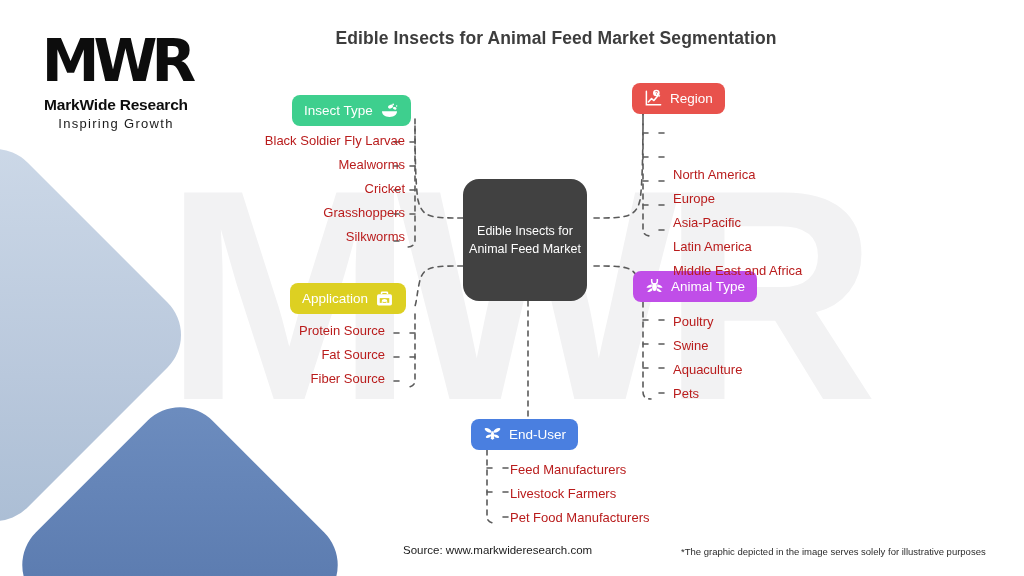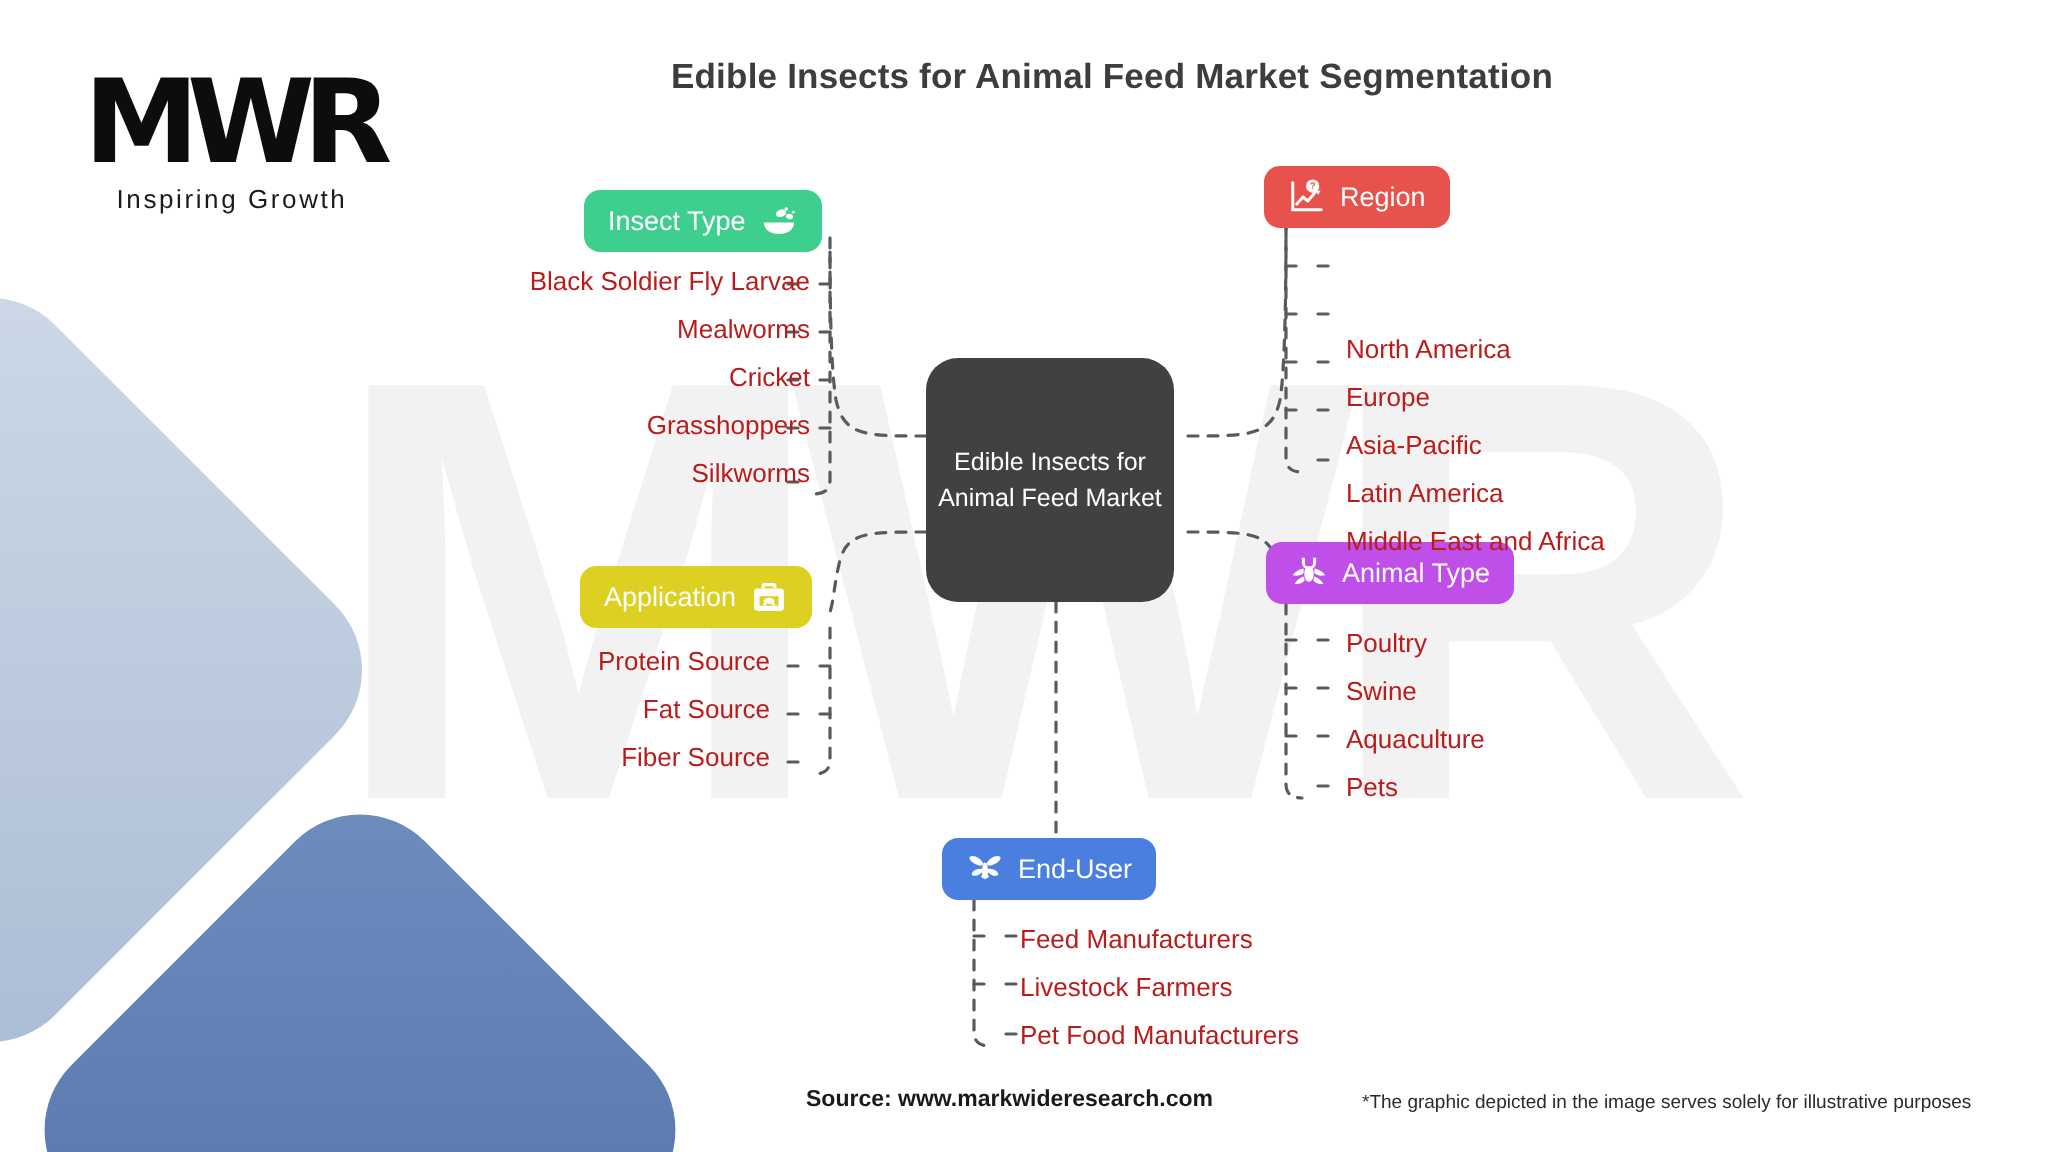--- a/index.html
+++ b/index.html
@@ -84,38 +84,39 @@
 
   #leaves-insect { left: 120px; top: 129px; width: 285px; }
   #leaves-app    { left: 130px; top: 319px; width: 255px; }
   #leaves-region { left: 673px; top: 123px; width: 320px; margin-top: 40px; }
   #leaves-animal { left: 673px; top: 310px; width: 320px; }
   #leaves-end    { left: 510px; top: 458px; width: 330px; }
 
   
   #src {
     position: absolute; left: 403px; top: 544px;
-    font-size: 11.5px; font-weight: 700; color: #1a1a1a;
+    font-size: 11.5px; font-weight: 400; color: #1a1a1a;
   }
   #disclaimer {
     position: absolute; left: 681px; top: 546px;
     font-size: 9.5px; font-weight: 400; color: #2b2b2b;
   }
 </style>
 </head>
 <body>
 
 <div id="stage">
 
   <div class="deco" id="deco-sq-light"></div>
   <div class="deco" id="deco-sq-dark"></div>
   <div class="deco" id="watermark">MWR</div>
 
   <div id="logo">
     <div id="logo-mark">MWR</div>
+    <div id="logo-name">MarkWide Research</div>
     <div id="logo-tag">Inspiring Growth</div>
   </div>
 
   <div id="title">Edible Insects for Animal Feed Market Segmentation</div>
 
   <svg id="connectors" viewBox="0 0 1024 576" xmlns="http://www.w3.org/2000/svg">
     <g fill="none" stroke="#5a5a5a" stroke-width="1.6" stroke-dasharray="5 5" stroke-linecap="round">
 
       <path d="M463,218 C432,218 422,218 418,200 C415,182 415,140 415,118"></path>
 

